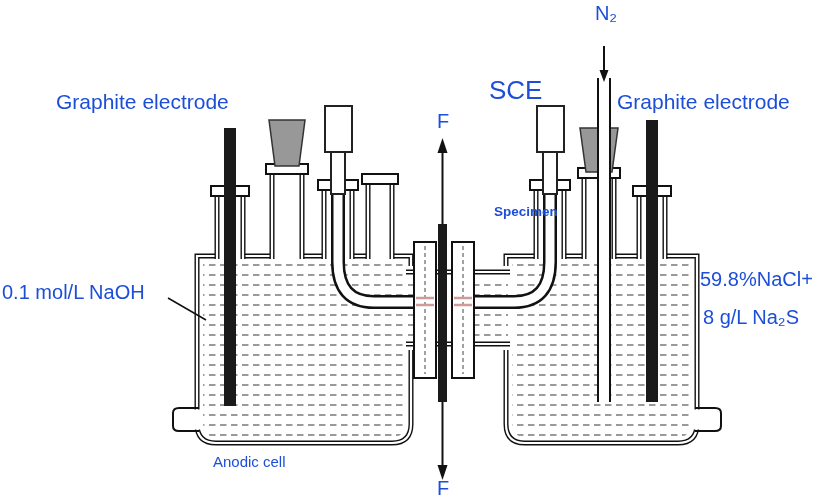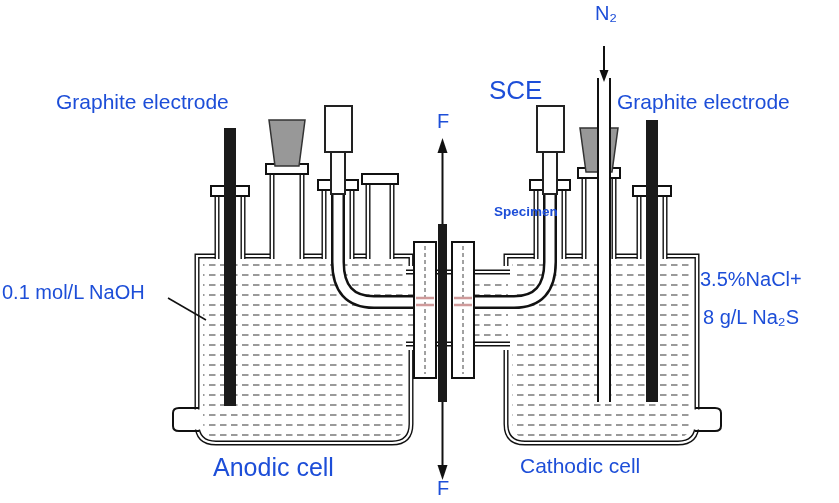--- a/index.html
+++ b/index.html
@@ -155,23 +155,22 @@
 <div class="lbl" style="left:56px;top:90px;font-size:21px;">Graphite electrode</div>
 
 <div class="lbl" style="left:617px;top:90px;font-size:21px;">Graphite electrode</div>
 
 <div class="lbl" style="left:428px;top:110px;width:30px;text-align:center;font-size:20px;">F</div>
 
 <div class="lbl" style="left:450px;top:205px;font-size:13.5px;font-weight:bold;margin-left:44px;">Specimen</div>
 
 <div class="lbl" style="left:2px;top:281px;font-size:20px;">0.1 mol/L NaOH</div>
 
-<div class="lbl" style="left:700px;top:268px;font-size:20px;">3.5%NaCl+</div>
+<div class="lbl" style="left:700px;top:268px;font-size:20px;">59.8%NaCl+</div>
 
 <div class="lbl" style="left:703px;top:306px;font-size:20px;">8 g/L Na₂S</div>
 
-<div class="lbl" style="left:213px;top:454px;font-size:25px;">Anodic cell</div>
+<div class="lbl" style="left:213px;top:454px;font-size:15px;">Anodic cell</div>
 
-<div class="lbl" style="left:520px;top:454px;font-size:21px;">Cathodic cell</div>
 
 <div class="lbl" style="left:428px;top:477px;width:30px;text-align:center;font-size:20px;">F</div>
 
 </div>
 
 </body></html>

